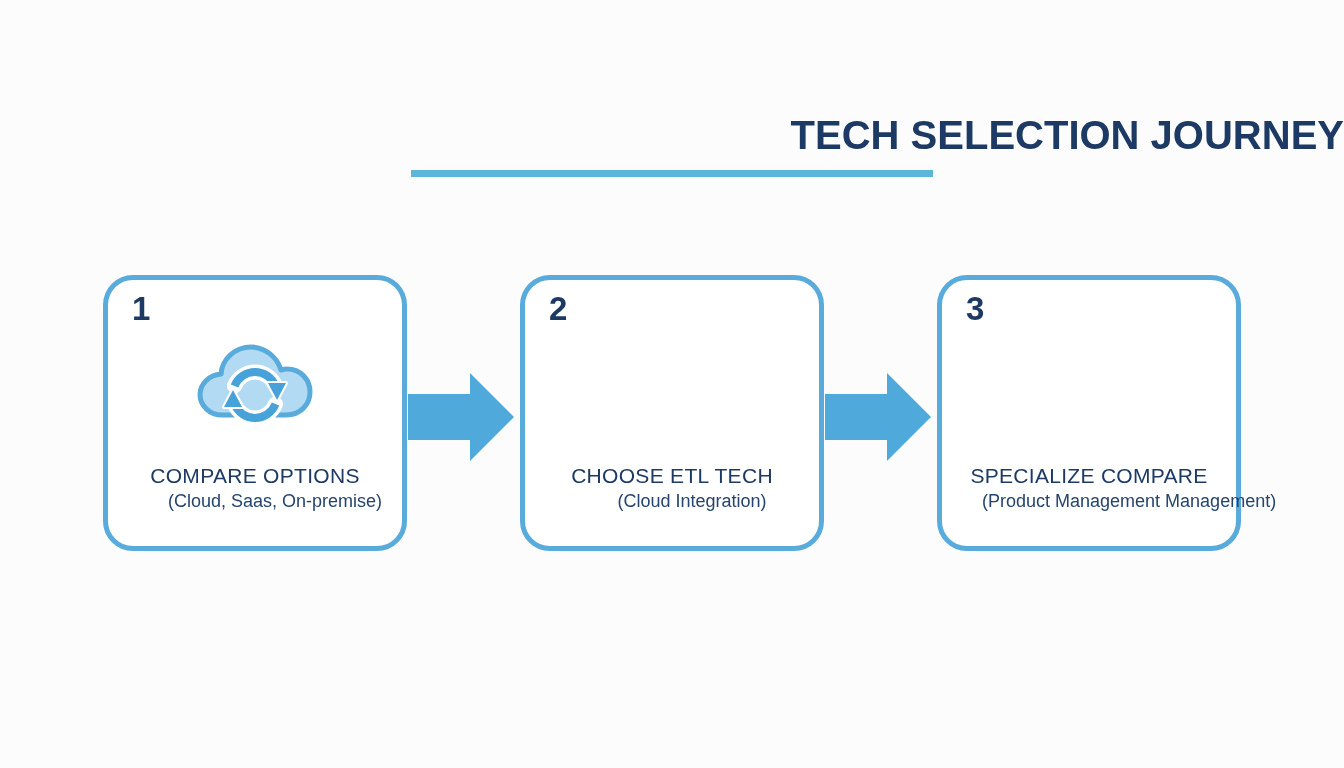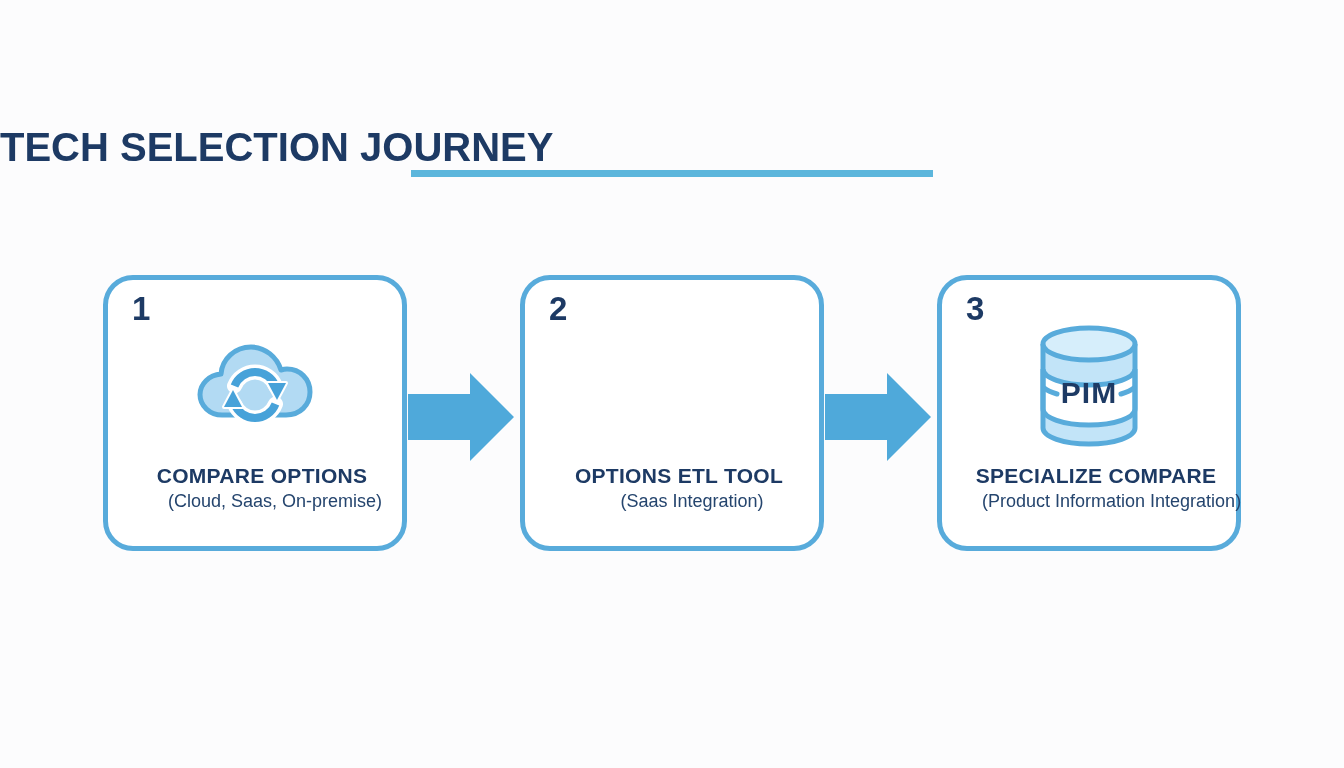--- a/index.html
+++ b/index.html
@@ -18,22 +18,22 @@
   html,body{width:1344px;height:768px;overflow:hidden;}
   body{
     background:var(--bg);
     font-family:"Liberation Sans","DejaVu Sans",sans-serif;
     position:relative;
   }
   .canvas{position:absolute;inset:0;}
 
   
   .title{
-    position:absolute;top:125px;left:0;width:100%;
-    text-align:left;
+    position:absolute;top:113px;left:0;width:100%;
+    text-align:right;
     font-size:40px;font-weight:bold;letter-spacing:0px;
     color:var(--navy);
     white-space:nowrap;
   }
   .title-underline{
     position:absolute;top:170px;left:50%;transform:translateX(-50%);
     width:522px;height:7px;background:var(--blue_underline);
   }
 
   
@@ -49,22 +49,22 @@
 
   .step-num{
     position:absolute;left:24px;top:10px;
     font-size:33px;font-weight:bold;color:var(--navy);
   }
   .icon-area{
     position:absolute;top:34px;left:0;right:0;height:144px;
     display:flex;align-items:center;justify-content:center;
   }
   .heading{
-    position:absolute;top:184px;left:7px;width:100%;
-    text-align:center;font-size:21px;font-weight:bold;
+    position:absolute;top:184px;left:0;width:100%;
+    text-align:center;font-size:21px;font-weight:normal;
     letter-spacing:0.3px;color:var(--navy);white-space:nowrap;
   }
   .subheading{
     position:absolute;top:211px;left:0;width:100%;
     text-align:center;font-size:18px;color:var(--navy_soft);
     white-space:nowrap;
     padding-left:40px;
   }
 
   
@@ -104,43 +104,27 @@
     <div class="heading">COMPARE OPTIONS</div>
     <div class="subheading">(Cloud, Saas, On-premise)</div>
   </div>
 
   <svg class="flow-arrow flow-arrow-1" viewBox="0 0 106 88">
     <polygon points="0,21 62,21 62,0 106,44 62,88 62,67 0,67" fill="var(--blue_arrow)"></polygon>
   </svg>
 
   <div class="card card-2">
     <span class="step-num">2</span>
-    <div class="heading">OPTIONS ETL TOOL</div>
-    <div class="subheading">(Saas Integration)</div>
+    <div class="heading">CHOOSE ETL TECH</div>
+    <div class="subheading">(Cloud Integration)</div>
   </div>
 
   <svg class="flow-arrow flow-arrow-2" viewBox="0 0 106 88">
     <polygon points="0,21 62,21 62,0 106,44 62,88 62,67 0,67" fill="var(--blue_arrow)"></polygon>
   </svg>
 
   <div class="card card-3">
     <span class="step-num">3</span>
-    <div class="icon-area">
-      <svg width="104" height="128" viewBox="0 0 104 128">
-
-        <path d="M6,22 V106 A46,16 0 0 0 98,106 V22" fill="#c2e4f8"></path>
-
-        <path d="M6,47 A46,16 0 0 0 98,47 L98,87 A46,16 0 0 1 6,87 Z" fill="#ffffff" stroke="var(--blue_border)" stroke-width="5"></path>
-
-        <path d="M6,22 V106 A46,16 0 0 0 98,106 V22" fill="none" stroke="var(--blue_border)" stroke-width="5"></path>
-
-        <ellipse cx="52" cy="22" rx="46" ry="16" fill="var(--fill_cap)" stroke="var(--blue_border)" stroke-width="5"></ellipse>
-
-        <path d="M7,66 a46,16 0 0 0 13,6" fill="none" stroke="var(--blue_border)" stroke-width="5" stroke-linecap="round"></path>
-        <path d="M97,66 a46,16 0 0 1 -13,6" fill="none" stroke="var(--blue_border)" stroke-width="5" stroke-linecap="round"></path>
-        <text x="52" y="81" text-anchor="middle" font-size="30" font-weight="bold" letter-spacing="1" fill="var(--navy)">PIM</text>
-      </svg>
-    </div>
     <div class="heading">SPECIALIZE COMPARE</div>
-    <div class="subheading">(Product Information Integration)</div>
+    <div class="subheading">(Product Management Management)</div>
   </div>
 
 </div>
 
 </body></html>

